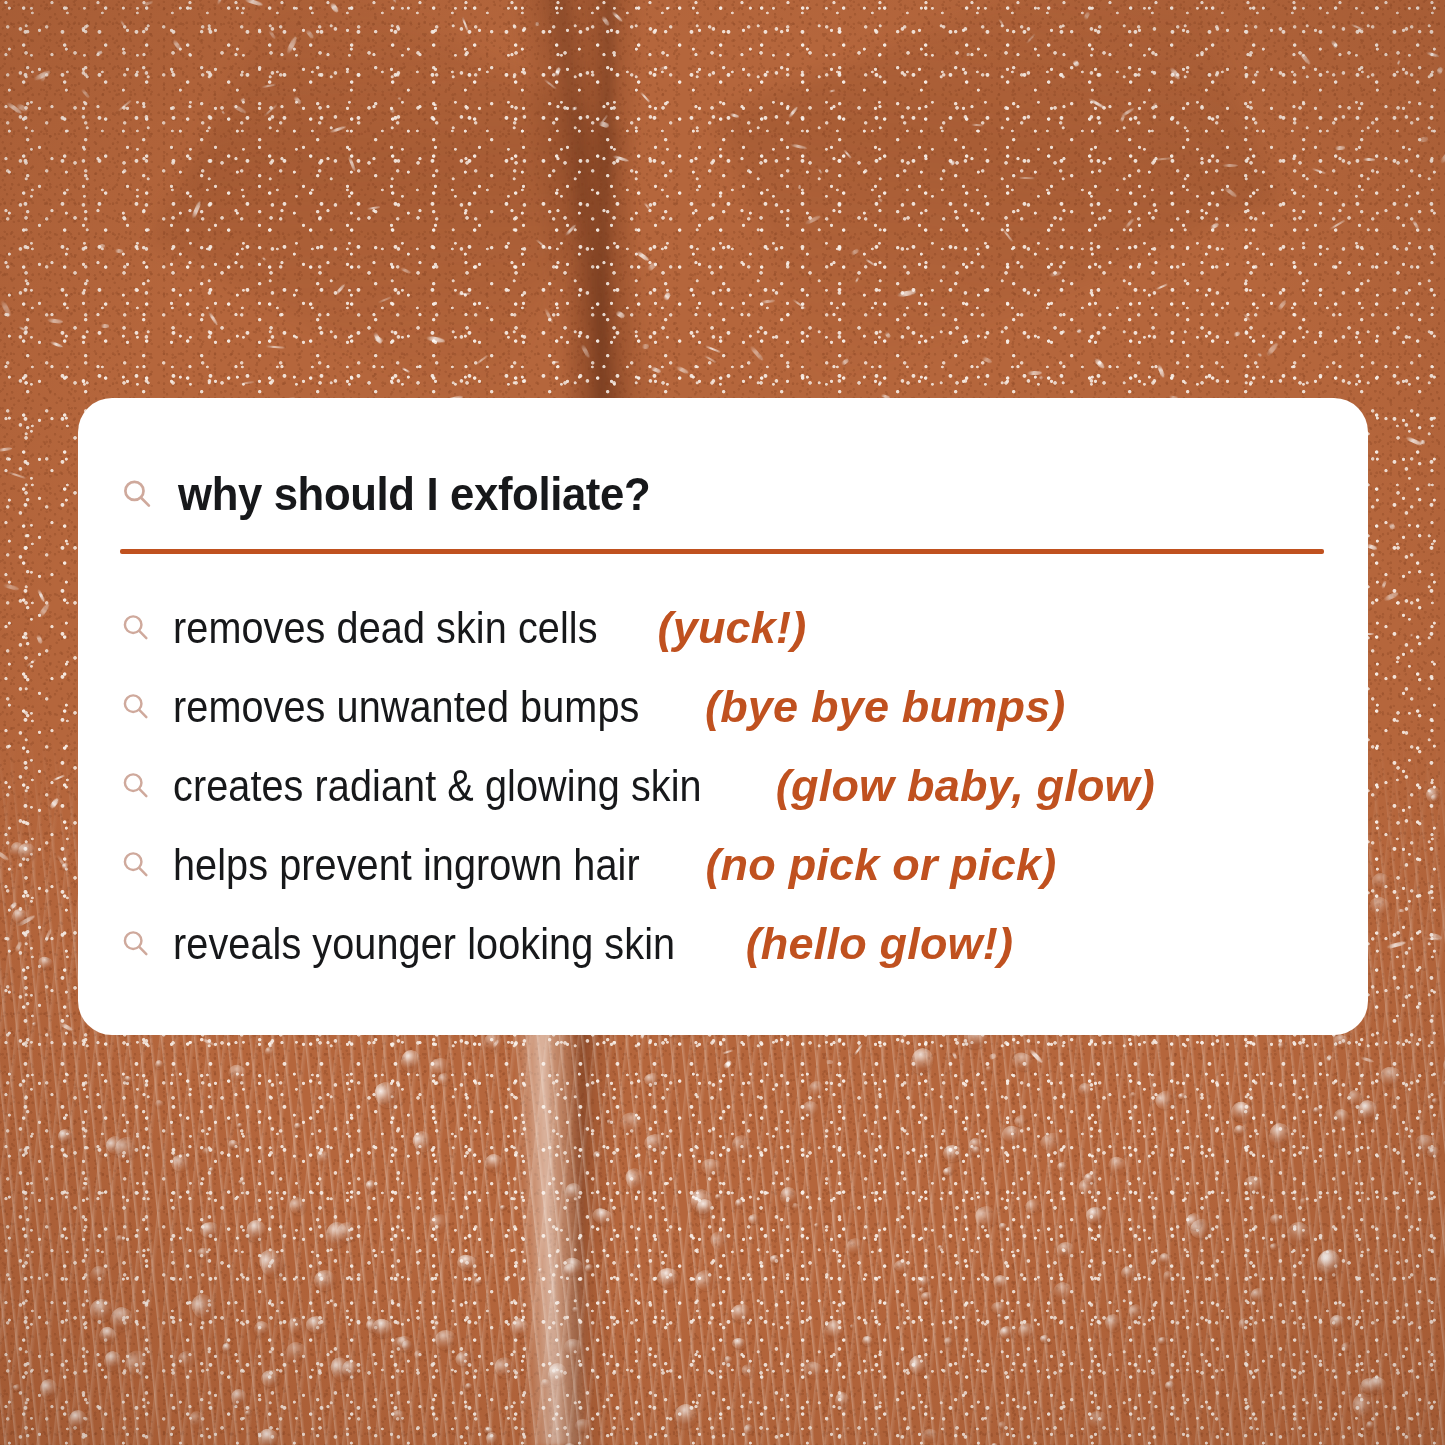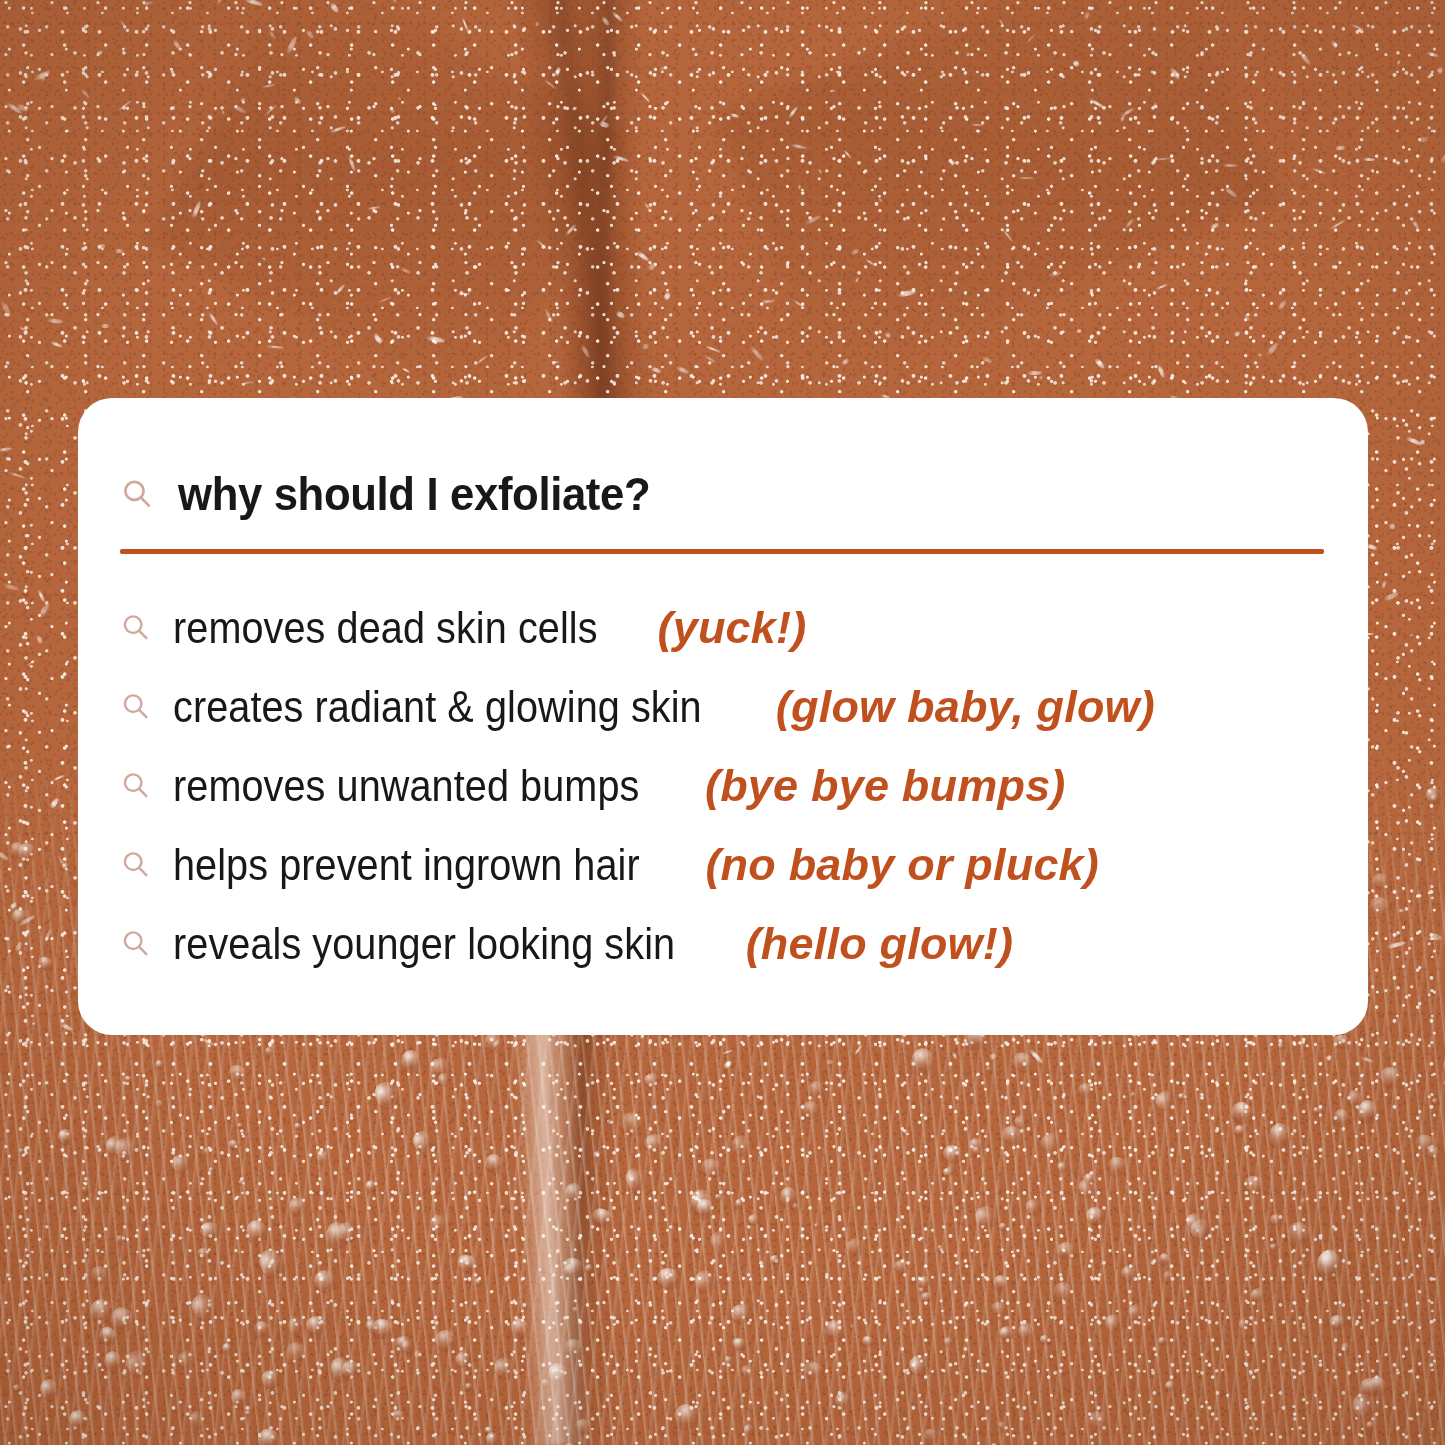--- a/index.html
+++ b/index.html
@@ -1034,42 +1034,42 @@
             <span class="benefit-text">removes dead skin cells</span>
             <span class="benefit-aside">(yuck!)</span>
           </span>
         </div>
         <div class="benefit-row">
           <svg class="mag-icon row-size" viewBox="0 0 24 24" fill="none" stroke="currentColor" stroke-width="1.9" stroke-linecap="round">
             <circle cx="10.2" cy="9.8" r="6.4"></circle>
             <line x1="14.9" y1="14.6" x2="20.4" y2="20.2"></line>
           </svg>
           <span style="display: flex; align-items: baseline; gap: 2px;">
+            <span class="benefit-text">removes unwanted bumps</span>
+            <span class="benefit-aside">(bye bye bumps)</span>
+          </span>
+        </div>
+        <div class="benefit-row">
+          <svg class="mag-icon row-size" viewBox="0 0 24 24" fill="none" stroke="currentColor" stroke-width="1.9" stroke-linecap="round">
+            <circle cx="10.2" cy="9.8" r="6.4"></circle>
+            <line x1="14.9" y1="14.6" x2="20.4" y2="20.2"></line>
+          </svg>
+          <span style="display: flex; align-items: baseline; gap: 2px;">
             <span class="benefit-text">creates radiant &amp; glowing skin</span>
             <span class="benefit-aside">(glow baby, glow)</span>
           </span>
         </div>
         <div class="benefit-row">
           <svg class="mag-icon row-size" viewBox="0 0 24 24" fill="none" stroke="currentColor" stroke-width="1.9" stroke-linecap="round">
             <circle cx="10.2" cy="9.8" r="6.4"></circle>
             <line x1="14.9" y1="14.6" x2="20.4" y2="20.2"></line>
           </svg>
           <span style="display: flex; align-items: baseline; gap: 2px;">
-            <span class="benefit-text">removes unwanted bumps</span>
-            <span class="benefit-aside">(bye bye bumps)</span>
-          </span>
-        </div>
-        <div class="benefit-row">
-          <svg class="mag-icon row-size" viewBox="0 0 24 24" fill="none" stroke="currentColor" stroke-width="1.9" stroke-linecap="round">
-            <circle cx="10.2" cy="9.8" r="6.4"></circle>
-            <line x1="14.9" y1="14.6" x2="20.4" y2="20.2"></line>
-          </svg>
-          <span style="display: flex; align-items: baseline; gap: 2px;">
             <span class="benefit-text">helps prevent ingrown hair</span>
-            <span class="benefit-aside">(no baby or pluck)</span>
+            <span class="benefit-aside">(no pick or pick)</span>
           </span>
         </div>
         <div class="benefit-row">
           <svg class="mag-icon row-size" viewBox="0 0 24 24" fill="none" stroke="currentColor" stroke-width="1.9" stroke-linecap="round">
             <circle cx="10.2" cy="9.8" r="6.4"></circle>
             <line x1="14.9" y1="14.6" x2="20.4" y2="20.2"></line>
           </svg>
           <span style="display: flex; align-items: baseline; gap: 2px;">
             <span class="benefit-text">reveals younger looking skin</span>
             <span class="benefit-aside">(hello glow!)</span>

